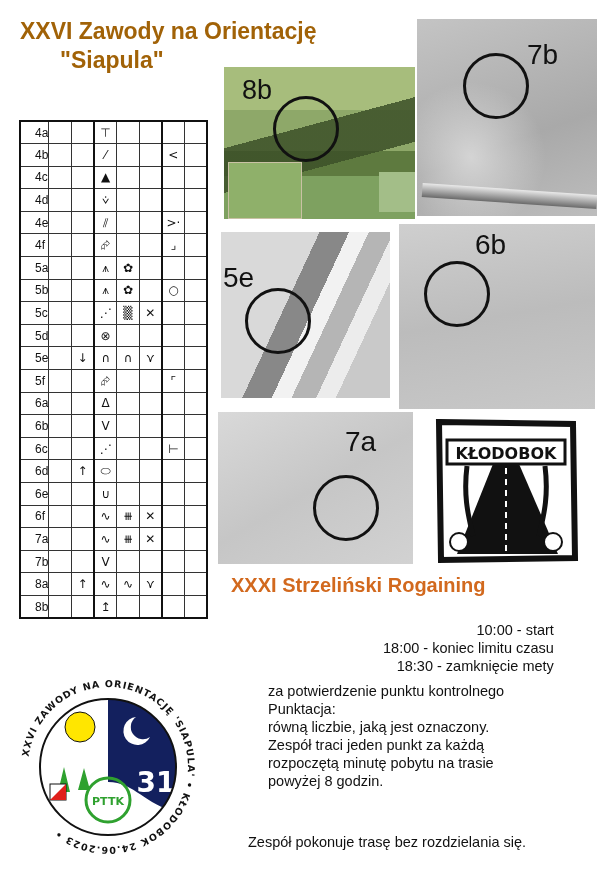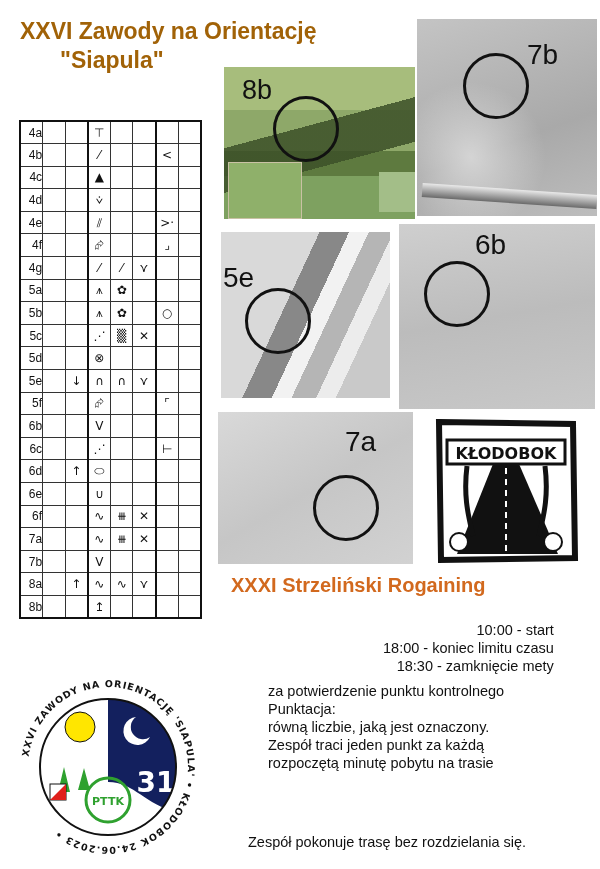--- a/index.html
+++ b/index.html
@@ -4,21 +4,21 @@
 <style>
   html, body { margin:0; padding:0; background:#ffffff; }
   body { width:600px; height:869px; position:relative; overflow:hidden; font-family:"Liberation Sans", sans-serif; color:#111; }
   .abs { position:absolute; }
   .title { color:#a16207; font-weight:bold; font-size:23px; line-height:26px; }
   #title1 { left:20px; top:18px; }
   #title2 { left:60px; top:47px; }
   
   #desc-table { left:19px; top:120px; border-collapse:collapse; }
   #desc-table td { width:22.6px; height:22.6px; border:1px solid #333; padding:0; text-align:center; vertical-align:middle; font-size:12px; line-height:12px; box-sizing:border-box; }
-  #desc-table td.code { text-align:right; padding-left:3px; font-size:12px; border-left:2px solid #111; }
+  #desc-table td.code { text-align:left; padding-left:14px; font-size:12px; border-left:2px solid #111; }
   #desc-table td.thick { border-right:2.5px solid #111; }
   #desc-table td.last { border-right:2px solid #111; }
   #desc-table tr:first-child td { border-top:2px solid #111; }
   #desc-table tr:last-child td { border-bottom:2px solid #111; }
   .sym { font-family:"DejaVu Sans", sans-serif; font-size:12px; }
   
   .panel { position:absolute; overflow:hidden; }
   .panel .lbl { position:absolute; font-size:27px; color:#111; font-family:"Liberation Sans", sans-serif; line-height:27px; }
   .panel .circ { position:absolute; border:3px solid #111; border-radius:50%; box-sizing:border-box; }
   #p8b { left:224px; top:67px; width:191px; height:152px;
@@ -118,30 +118,20 @@
         <td class="code">4f</td>
         <td class="sym"></td>
         <td class="sym thick"></td>
         <td class="sym">⮳</td>
         <td class="sym"></td>
         <td class="sym thick"></td>
         <td class="sym">⌟</td>
         <td class="sym last"></td>
       </tr>
       <tr>
-        <td class="code">4g</td>
-        <td class="sym"></td>
-        <td class="sym thick"></td>
-        <td class="sym">⁄</td>
-        <td class="sym">⁄</td>
-        <td class="sym thick">⋎</td>
-        <td class="sym"></td>
-        <td class="sym last"></td>
-      </tr>
-      <tr>
         <td class="code">5a</td>
         <td class="sym"></td>
         <td class="sym thick"></td>
         <td class="sym">⩚</td>
         <td class="sym">✿</td>
         <td class="sym thick"></td>
         <td class="sym"></td>
         <td class="sym last"></td>
       </tr>
       <tr>
@@ -185,20 +175,30 @@
         <td class="sym last"></td>
       </tr>
       <tr>
         <td class="code">5f</td>
         <td class="sym"></td>
         <td class="sym thick"></td>
         <td class="sym">⮳</td>
         <td class="sym"></td>
         <td class="sym thick"></td>
         <td class="sym">⌜</td>
+        <td class="sym last"></td>
+      </tr>
+      <tr>
+        <td class="code">6a</td>
+        <td class="sym"></td>
+        <td class="sym thick"></td>
+        <td class="sym">Δ</td>
+        <td class="sym"></td>
+        <td class="sym thick"></td>
+        <td class="sym"></td>
         <td class="sym last"></td>
       </tr>
       <tr>
         <td class="code">6b</td>
         <td class="sym"></td>
         <td class="sym thick"></td>
         <td class="sym">V</td>
         <td class="sym"></td>
         <td class="sym thick"></td>
         <td class="sym"></td>
@@ -328,20 +328,21 @@
   <div>10:00 - start</div>
   <div>18:00 - koniec limitu czasu</div>
   <div>18:30 - zamknięcie mety</div>
 </div>
 <div class="abs info" id="scoring">
   <div>za potwierdzenie punktu kontrolnego</div>
   <div>Punktacja:</div>
   <div>równą liczbie, jaką jest oznaczony.</div>
   <div>Zespół traci jeden punkt za każdą</div>
   <div>rozpoczętą minutę pobytu na trasie</div>
+  <div>powyżej 8 godzin.</div>
 </div>
 <div class="abs info" id="note">Zespół pokonuje trasę bez rozdzielania się.</div>
 
 <svg class="abs" id="badge" viewBox="0 0 180 190">
   <defs>
     <clipPath id="inner">
         <circle cx="90" cy="95" r="68"></circle>
       </clipPath>
     <path id="ring" d="M 90 95 m -80 0 a 80 80 0 1 1 160 0 a 80 80 0 1 1 -160 0"></path>
   </defs>

